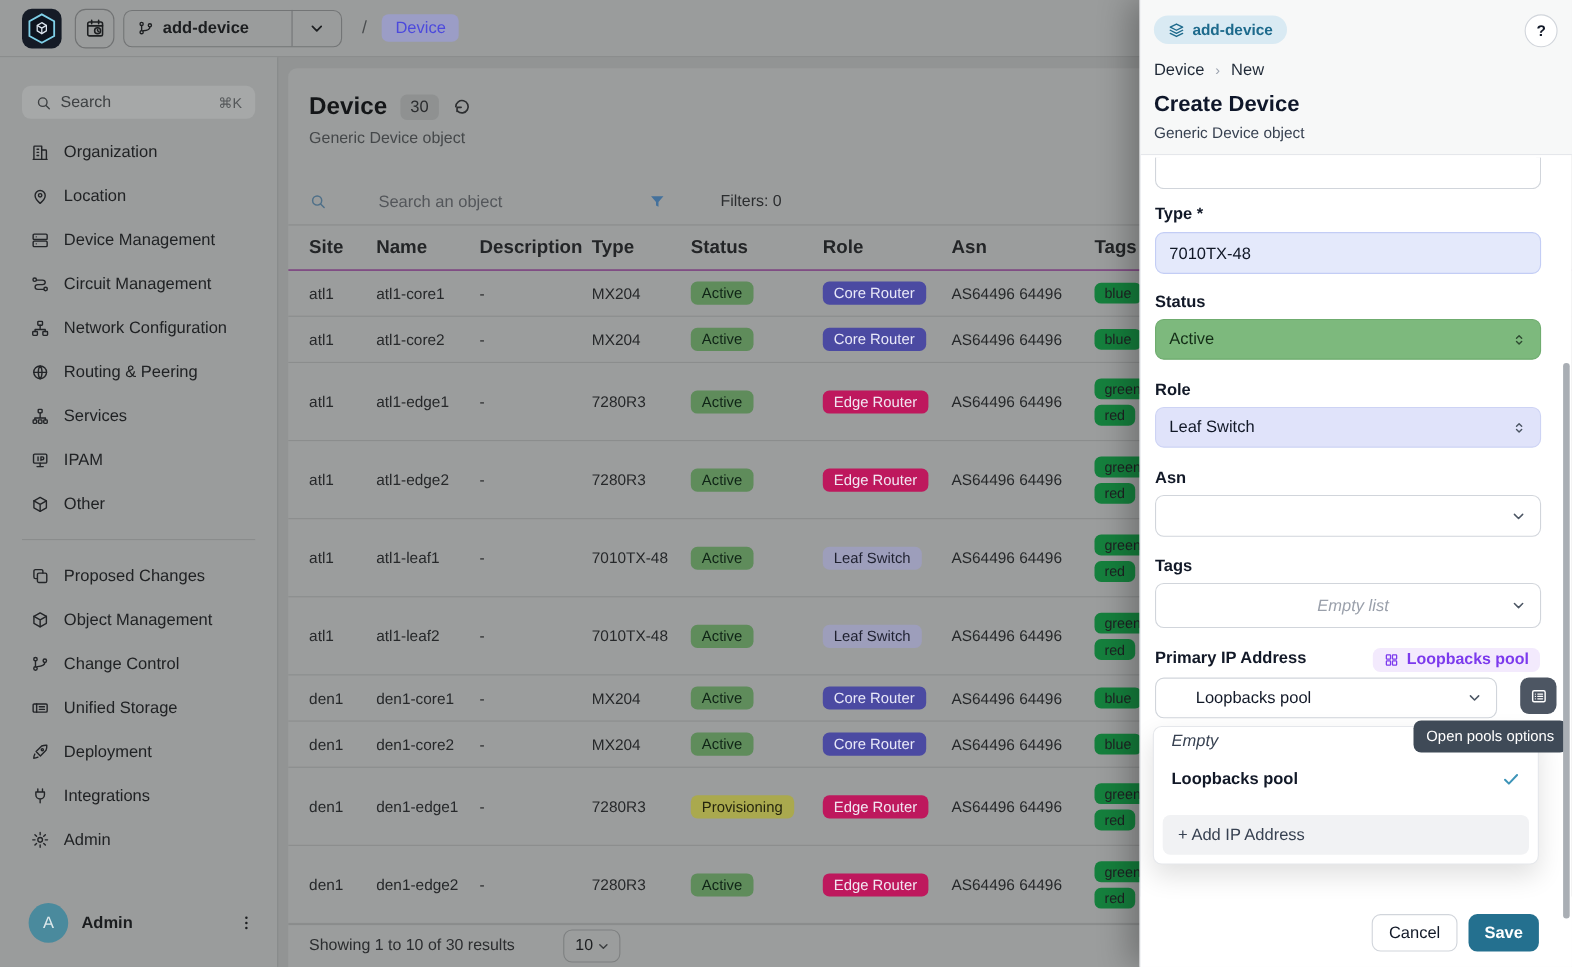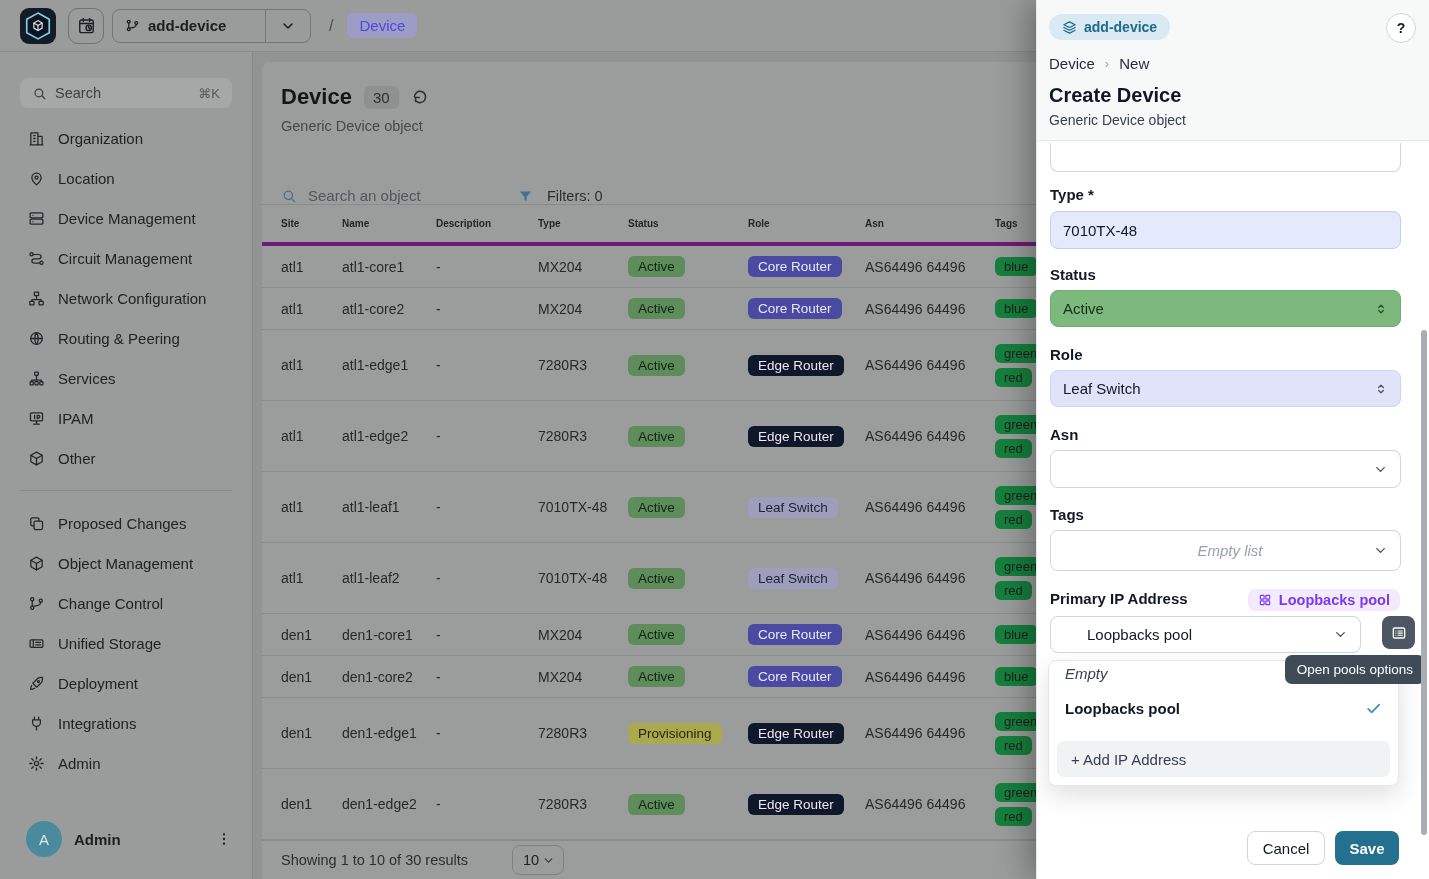--- a/index.html
+++ b/index.html
@@ -39,34 +39,34 @@
     display:flex; align-items:center; justify-content:center; font-size:15px; }
   .user-name { margin-left:12px; font-size:15px; font-weight:600; color:#1b1d1f; flex:1; }
 
   .main-card { position:absolute; top:62px; left:262px; width:1167px; height:817px;
     background:#9b9d9d; border-radius:8px 0 0 0; overflow:hidden; }
   .mc-head { height:100px; padding:22px 0 0 19px; }
   .mc-title-row { display:flex; align-items:center; gap:12px; }
   .mc-title { font-size:22px; font-weight:700; color:#141618; }
   .mc-count { background:#8f9191; border-radius:6px; padding:3px 9px; font-size:15px; color:#2b2d2f; }
   .mc-sub { margin-top:8px; font-size:14.5px; color:#45484a; }
-  .mc-searchrow { height:43px; border-bottom:1px solid #8a8c8c; display:flex; align-items:flex-end; padding-left:19px; }
+  .mc-searchrow { height:43px; border-bottom:1px solid #8a8c8c; display:flex; align-items:center; padding-left:19px;gap:36px; }
   .mc-search-ph { margin-left:11px; font-size:15px; color:#53565a; width:210px; }
   .mc-filters { margin-left:14px; font-size:14.5px; color:#2b2d2f; }
 
   .tgrid { display:grid; grid-template-columns:61px 94px 102px 90px 120px 117px 130px auto;
     align-items:center; padding-left:19px; }
-  .thead { height:41px; border-bottom:4px solid #701a75; font-size:10px; font-weight:700; color:#232527; }
+  .thead { height:41px; border-bottom:1px solid #701a75; font-size:17px; font-weight:700; color:#232527; }
   .trow { border-bottom:1px solid #8b8d8d; font-size:14px; color:#26282a; }
   .badge { display:inline-block; border-radius:6px; padding:3px 10px; font-size:13.5px;
     font-weight:500; justify-self:start; }
   .badge.green   { background:#5f8c5b; color:#0f2416; }
   .badge.yellow  { background:#aaa94e; color:#26260e; }
   .badge.indigo  { background:#4b4aa2; color:#e8e8f8; }
-  .badge.plum    { background:#0f172a; color:#f2e6f2; }
+  .badge.plum    { background:#be185d; color:#f2e6f2; }
   .badge.lavender{ background:#9d9ebb; color:#1f2130; }
   .tagstack { display:flex; flex-direction:column; gap:5px; align-items:flex-start; }
   .tagpill { background:#15803d; color:#1e2022; border-radius:6px; padding:2px 9px; font-size:13px; }
 
   .mc-foot { height:39px; border-top:1px solid #8a8c8c; display:flex; align-items:center; padding-left:19px; }
   .mc-foot-text { font-size:14.5px; color:#2b2d2f; }
   .pagesize { margin-left:44px; height:30px; width:52px; border:1.5px solid #7e8081; border-radius:8px;
     display:flex; align-items:center; justify-content:space-between; padding:0 8px 0 10px;
     font-size:14.5px; color:#1d1f21; }
 

